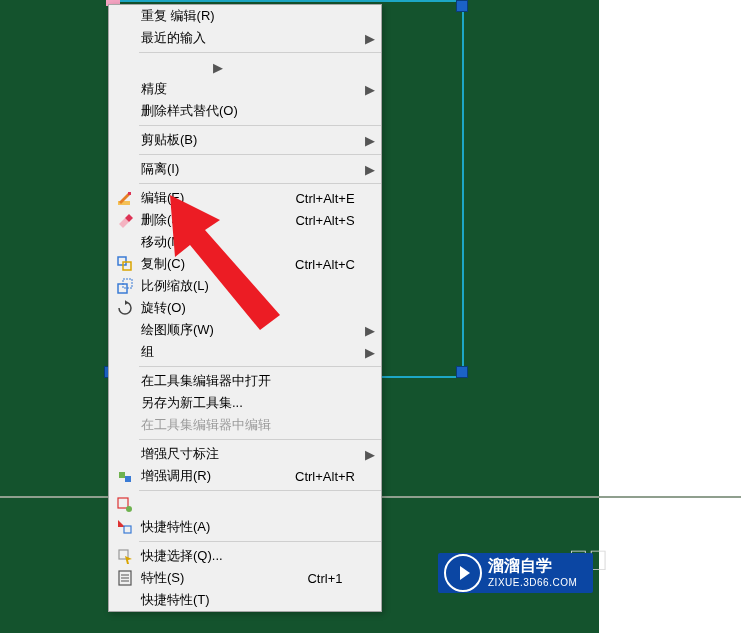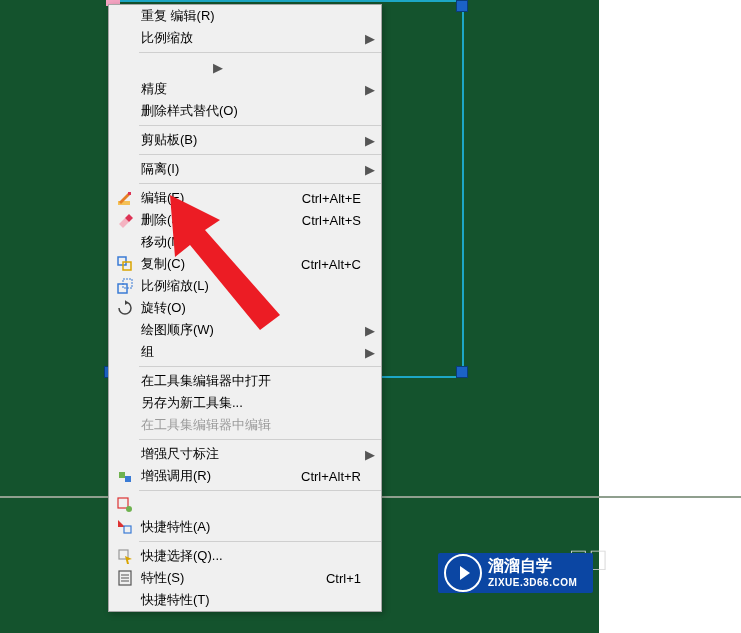--- a/index.html
+++ b/index.html
@@ -6,29 +6,29 @@
 .canvas{position:absolute;left:0;top:0;width:599px;height:633px;background:#14532d}
 .hline{position:absolute;left:0;height:0;width:741px;border-top:2px solid #8f9f8e}
 .rect{position:absolute;border:2px solid #1da7c6;background:transparent}
 .grip{position:absolute;width:10px;height:10px;background:#1b62c6;border:1px solid #0a3d7a}
 .pink{position:absolute;background:#f4a3c1}
 .menu{position:absolute;left:108px;top:4px;width:272px;background:#f0f0f0;border:1px solid #a6a6a6;box-shadow:2px 2px 6px rgba(0,0,0,0.25)}
 .menu-row{display:flex;align-items:center;height:22px;padding:0 6px 0 4px;color:#000;white-space:nowrap}
 .menu-row.disabled{color:#9a9a9a}
 .icon-col{width:24px;display:flex;justify-content:center;align-items:center}
 .label-col{flex:1;padding-left:4px}
-.short-col{width:72px;text-align:right;color:#000}
+.short-col{width:72px;text-align:center;color:#000}
 .arrow-col{width:14px;text-align:right;color:#555}
 .sep{height:0;border-top:1px solid #cfcfcf;margin:3px 0 3px 30px}
 .arrow-svg{position:absolute;left:150px;top:175px;pointer-events:none}
 .brand{position:absolute;right:6px;bottom:40px;width:155px;height:40px;background:#0b46a3;color:#fff;display:flex;align-items:center;font-size:16px;font-weight:600;border-radius:2px}
 .brand .play{width:34px;height:34px;margin:0 6px 0 6px;border:2px solid #fff;border-radius:50%;display:flex;align-items:center;justify-content:center}
 .brand .play::before{content:"";display:block;width:0;height:0;border-left:10px solid #fff;border-top:7px solid transparent;border-bottom:7px solid transparent;margin-left:3px}
 .brand .txt{display:flex;flex-direction:column;line-height:1}
-.brand .sub{font-size:10px;font-weight:700;letter-spacing:.5px;margin-top:4px}
+.brand .sub{font-size:10px;font-weight:400;letter-spacing:.5px;margin-top:4px}
 svg.icon{width:16px;height:16px}
 .ghost{position:absolute;color:#d7d7d7;font-size:28px;letter-spacing:3px}
 </style>
 </head>
 <body>
 
 <div class="canvas">
 
   <div class="hline" style="top:496px"></div>
 
@@ -44,21 +44,21 @@
   <div class="menu">
 
     <div class="menu-row">
       <span class="icon-col"></span>
         <span class="label-col">重复 编辑(R)</span>
         <span class="short-col"></span>
         <span class="arrow-col"></span>
     </div>
     <div class="menu-row">
       <span class="icon-col"></span>
-        <span class="label-col">比例缩放</span>
+        <span class="label-col">最近的输入</span>
         <span class="short-col"></span>
         <span class="arrow-col">▶</span>
     </div>
     <div class="sep"></div>
 
     <div class="menu-row">
       <span class="icon-col"></span>
         <span class="short-col"></span>
         <span class="arrow-col">▶</span>
     </div>

